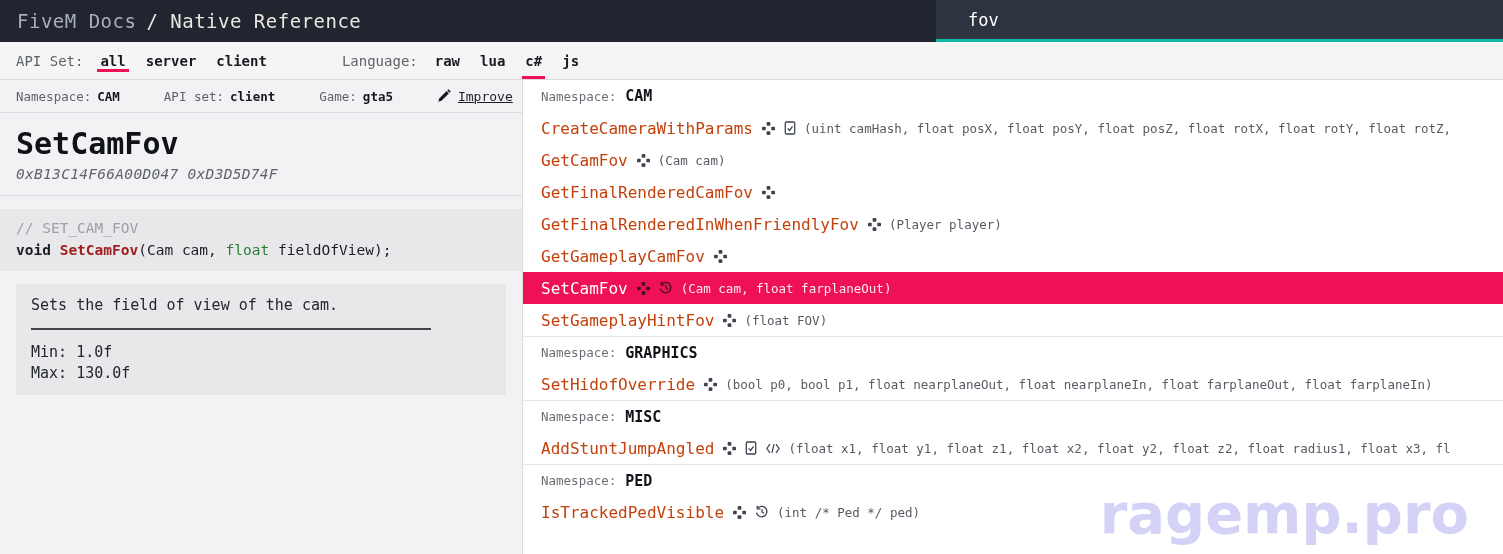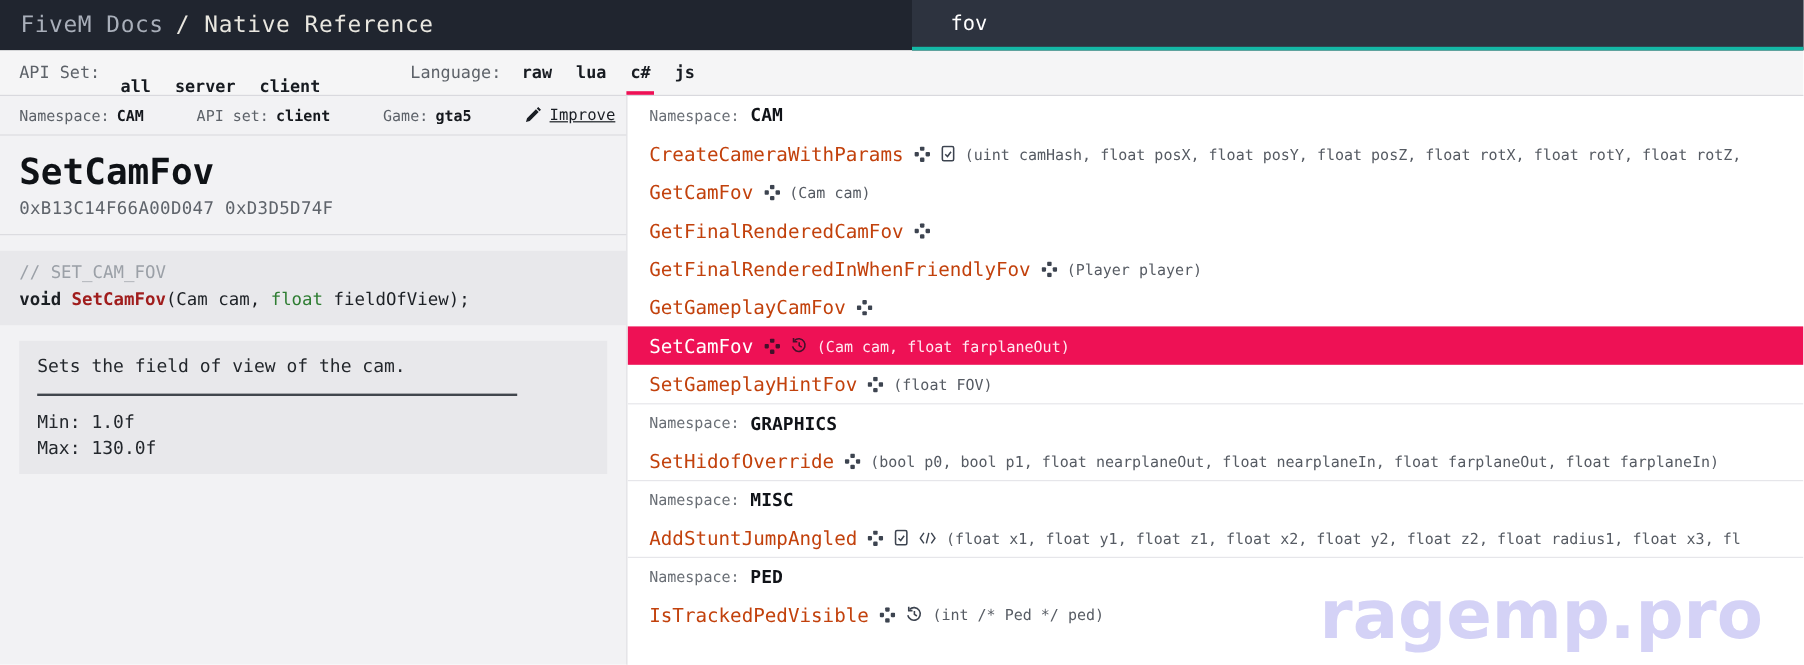--- a/index.html
+++ b/index.html
@@ -1,21 +1,21 @@
 <!DOCTYPE html>
 <html><head>
 <meta charset="utf-8">
 <style>
   * { margin:0; padding:0; box-sizing:border-box; }
   html,body { width:1503px; height:554px; overflow:hidden; background:#fff;
     font-family:"DejaVu Sans Mono","Liberation Mono",monospace; }
 
   
   .topbar { display:flex; height:42px; background:#20252f; }
-  .brand { width:760px; display:flex; align-items:center; padding-left:17px;
+  .brand { width:936px; display:flex; align-items:center; padding-left:17px;
     font-size:19px; letter-spacing:.5px; cursor:pointer; }
   .brand .dim { color:#a9afba; }
   .brand .lit { color:#e9e7e0; margin-left:10px; }
   .searchwrap { flex:1; background:#2d333f; border-bottom:3px solid #14b8a6;
     display:flex; align-items:center; padding-left:32px; }
   .searchwrap input { background:transparent; border:none; outline:none;
     color:#ffffff; font-family:inherit; font-size:17px; width:95%; }
 
   
   .filterbar { height:38px; background:#f5f5f6; border-bottom:1px solid #d9d9de;
@@ -35,21 +35,21 @@
   
   .meta { display:flex; align-items:center; height:33px; padding:0 16px;
     border-bottom:1px solid #dcdce0; font-size:12.5px; }
   .meta .pair { margin-right:44px; white-space:nowrap; }
   .meta .plabel { color:#5d6269; }
   .meta .pvalue { color:#15181d; font-weight:bold; margin-left:6px; }
   .improve { margin-left:auto; display:flex; align-items:center; gap:7px;
     color:#1a1e24; cursor:pointer; }
   .improve a { color:#1a1e24; font-size:13px; text-decoration:underline; }
   .page-title { font-size:30px; font-weight:bold; color:#0f1216; margin:13px 16px 5px; }
-  .hashes { margin:0 16px; font-size:14.5px; color:#5f646b; letter-spacing:.3px; }
+  .hashes { margin:0 16px; font-size:14.5px; color:#5f646b; letter-spacing:.3px;font-style:italic; }
   .code-divider { border-top:1px solid #dcdce0; margin-top:13px; }
   .codeblock { margin-top:13px; background:#e8e8eb; padding:9px 16px;
     font-size:14.5px; line-height:1.5; white-space:nowrap; }
   .code-comment { color:#9ba0a7; }
   .kw { font-weight:bold; color:#1b1f24; }
   .fn-red { font-weight:bold; color:#a01d1d; }
   .type-green { color:#2e7d32; }
   .code-rest { color:#1b1f24; }
   .descbox { margin:13px 16px; background:#e8e8eb; padding:11px 15px;
     font-size:15px; line-height:1.42; color:#23272c; }
@@ -84,21 +84,21 @@
     <span class="lit">/ Native Reference</span>
   </div>
   <div class="searchwrap">
     <input type="text" value="fov" style="">
   </div>
 </div>
 
 <div class="filterbar">
   <div class="fgroup">
     <span class="flabel">API Set:</span>
-    <span id="api-set-options" style="display:flex;align-items:flex-start;margin-top:20px;">
+    <span id="api-set-options" style="display:flex;align-items:center;">
         <span class="fopt selected">all</span>
         <span class="fopt">server</span>
         <span class="fopt">client</span>
       </span>
   </div>
   <div class="fgroup">
     <span class="flabel">Language:</span>
     <span id="language-options" style="display:flex;align-items:stretch;">
         <span class="fopt">raw</span>
         <span class="fopt">lua</span>

